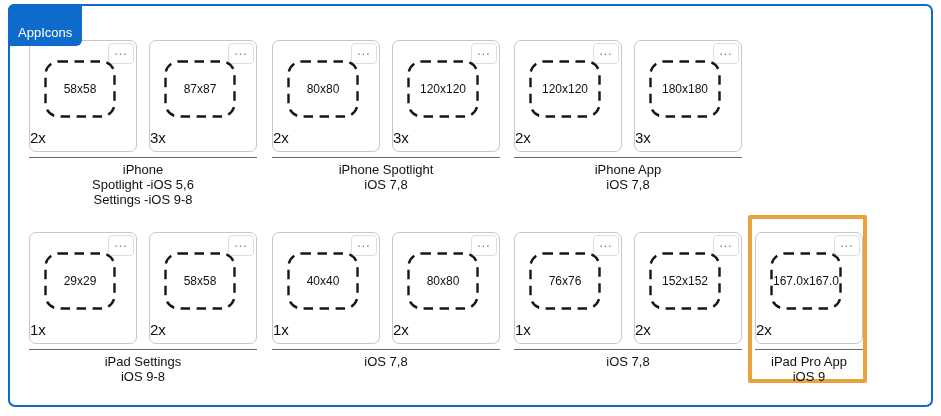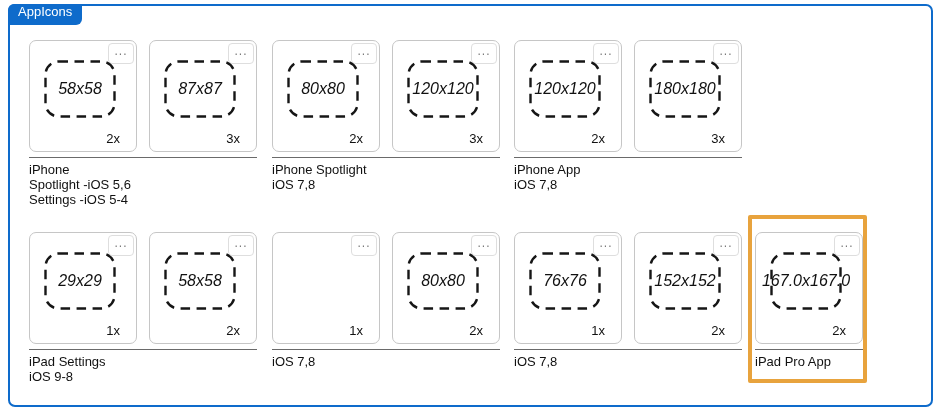--- a/index.html
+++ b/index.html
@@ -9,47 +9,47 @@
     background: #ffffff; color: #111111;
     font-family: "Liberation Sans", sans-serif;
   }
   .panel {
     position: absolute; left: 8px; top: 4px; width: 925px; height: 403px;
     border: 2px solid #0e6bcb; border-radius: 7px; background: #ffffff;
   }
   .tab {
     position: absolute; left: 8px; top: 4px; z-index: 3;
     background: #0e6bcb; color: #ffffff; font-size: 13px;
-    padding: 0 10px 6px 10px; border-radius: 6px 0 6px 0;
+    padding: 21px 10px 6px 10px; border-radius: 6px 0 6px 0;
   }
   .group { position: absolute; z-index: 2; }
   .cards { display: flex; gap: 12px; }
   .card {
     width: 108px; height: 112px; position: relative;
     border: 1px solid #c6c6c6; border-radius: 7px; background: #ffffff;
   }
   .more {
     position: absolute; top: 2px; right: 2px; width: 26px; height: 21px;
     border: 1px solid #dedede; border-radius: 4px; background: #ffffff;
     color: #777777; font-size: 12px; line-height: 15px; text-align: center;
     letter-spacing: 1px; cursor: pointer; overflow: hidden;
   }
   .dash { position: absolute; left: 14px; top: 19px; width: 72px; height: 58px; }
   .dash svg { position: absolute; left: 0; top: 0; }
   .size-label {
     position: absolute; left: 0; top: 0; right: 0; bottom: 0;
     display: flex; align-items: center; justify-content: center;
-    font-size: 16px; white-space: nowrap; font-style: italic;
+    font-size: 12px; white-space: nowrap;
   }
   .scale-label {
-    position: absolute; bottom: 5px; left: 0; right: 16px;
-    text-align: right; font-size: 13px;
+    position: absolute; bottom: 5px; left: 0; right: 0;
+    text-align: left; font-size: 15px;
   }
   .rule { border: none; border-top: 1px solid #6a6a6a; margin: 5px 0 4px 0; }
-  .titles { text-align: left; font-size: 13px; line-height: 15px; }
+  .titles { text-align: center; font-size: 13px; line-height: 15px; }
   .highlight {
     position: absolute; left: 748px; top: 215px; width: 119px; height: 168px;
     border: 4px solid #e8a33d; border-radius: 2px; z-index: 1; background: transparent;
   }
 </style>
 </head>
 <body>
 
 <div class="panel"></div>
 <div class="tab">AppIcons</div>
@@ -75,21 +75,21 @@
           </svg>
         <div class="size-label">87x87</div>
       </div>
       <div class="scale-label">3x</div>
     </div>
   </div>
   <hr class="rule">
   <div class="titles">
     <div>iPhone</div>
     <div>Spotlight -iOS 5,6</div>
-    <div>Settings -iOS 5-4</div>
+    <div>Settings -iOS 9-8</div>
   </div>
 </div>
 
 <div class="group" style="left:272px; top:40px; width:228px;">
   <div class="cards">
     <div class="card">
       <div class="more">...</div>
       <div class="dash">
         <svg width="72" height="58">
             <rect x="1.5" y="1.5" width="69" height="55" rx="13" fill="none" stroke="#161616" stroke-width="2.4" stroke-dasharray="9.5 6.5"></rect>
@@ -173,20 +173,26 @@
   <div class="titles">
     <div>iPad Settings</div>
     <div>iOS 9-8</div>
   </div>
 </div>
 
 <div class="group" style="left:272px; top:232px; width:228px;">
   <div class="cards">
     <div class="card">
       <div class="more">...</div>
+      <div class="dash">
+        <svg width="72" height="58">
+            <rect x="1.5" y="1.5" width="69" height="55" rx="13" fill="none" stroke="#161616" stroke-width="2.4" stroke-dasharray="9.5 6.5"></rect>
+          </svg>
+        <div class="size-label">40x40</div>
+      </div>
       <div class="scale-label">1x</div>
     </div>
     <div class="card">
       <div class="more">...</div>
       <div class="dash">
         <svg width="72" height="58">
             <rect x="1.5" y="1.5" width="69" height="55" rx="13" fill="none" stroke="#161616" stroke-width="2.4" stroke-dasharray="9.5 6.5"></rect>
           </svg>
         <div class="size-label">80x80</div>
       </div>
@@ -237,14 +243,15 @@
             <rect x="1.5" y="1.5" width="69" height="55" rx="13" fill="none" stroke="#161616" stroke-width="2.4" stroke-dasharray="9.5 6.5"></rect>
           </svg>
         <div class="size-label">167.0x167.0</div>
       </div>
       <div class="scale-label">2x</div>
     </div>
   </div>
   <hr class="rule">
   <div class="titles">
     <div>iPad Pro App</div>
+    <div>iOS 9</div>
   </div>
 </div>
 
 </body></html>

